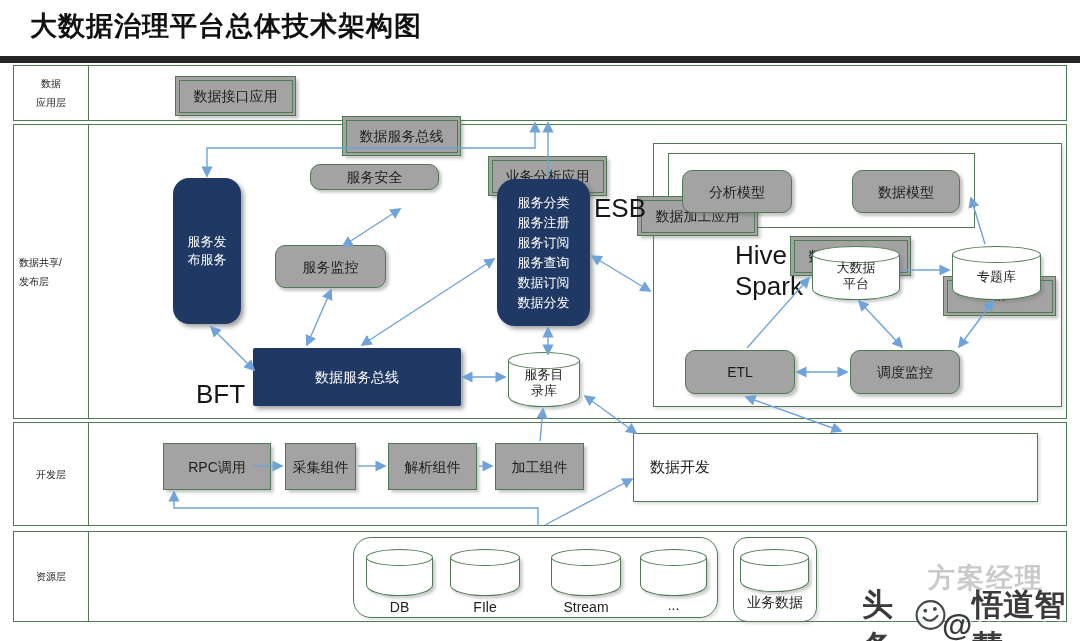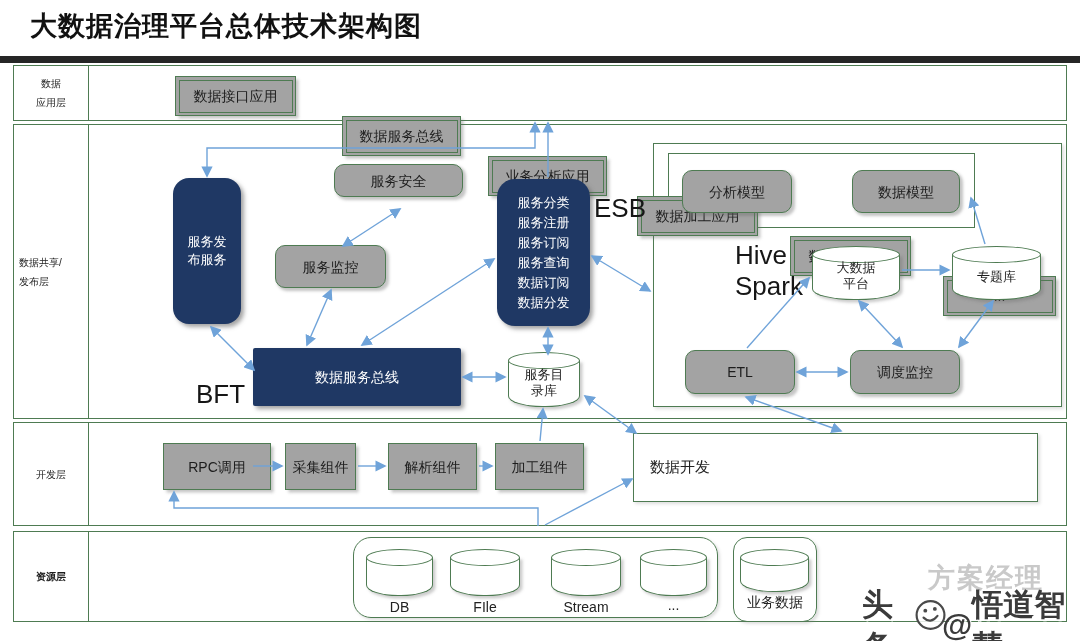--- a/index.html
+++ b/index.html
@@ -51,32 +51,32 @@
   <div class="row" style="left:13px;top:65px;width:1054px;height:56px;"></div>
   <div class="row" style="left:13px;top:124px;width:1054px;height:295px;"></div>
   <div class="row" style="left:13px;top:422px;width:1054px;height:104px;"></div>
   <div class="row" style="left:13px;top:531px;width:1054px;height:91px;"></div>
 
   <div class="rowlabel" style="left:13px;top:65px;width:76px;height:56px;">数据
 应用层</div>
   <div class="rowlabel" style="left:13px;top:124px;width:76px;height:295px;justify-content:flex-start;padding-left:5px;text-align:left;">数据共享/
 发布层</div>
   <div class="rowlabel" style="left:13px;top:422px;width:76px;height:104px;">开发层</div>
-  <div class="rowlabel" style="left:13px;top:531px;width:76px;height:91px;font-weight:bold;">资源层</div>
+  <div class="rowlabel" style="left:13px;top:531px;width:76px;height:91px;">资源层</div>
 
   <div class="box dbox" style="left:175px;top:76px;width:121px;height:40px;">数据接口应用</div>
   <div class="box dbox" style="left:342px;top:76px;width:119px;height:40px;">数据服务总线</div>
   <div class="box dbox" style="left:488px;top:76px;width:119px;height:40px;">业务分析应用</div>
   <div class="box dbox" style="left:637px;top:76px;width:121px;height:40px;">数据加工应用</div>
   <div class="box dbox" style="left:790px;top:76px;width:121px;height:40px;">数据预测应用</div>
   <div class="box dbox" style="left:943px;top:76px;width:113px;height:40px;">...</div>
 
   <div class="box navy pre" style="left:173px;top:178px;width:68px;height:146px;border-radius:16px;font-size:13px;">服务发
 布服务</div>
-  <div class="box rounded" style="left:334px;top:164px;width:129px;height:33px;">服务安全</div>
+  <div class="box rounded" style="left:310px;top:164px;width:129px;height:26px;">服务安全</div>
   <div class="box rounded" style="left:275px;top:245px;width:111px;height:43px;">服务监控</div>
   <div class="box navy pre" style="left:497px;top:179px;width:93px;height:147px;border-radius:18px;font-size:13px;line-height:20px;">服务分类
 服务注册
 服务订阅
 服务查询
 数据订阅
 数据分发</div>
   <div class="biglabel" style="left:594px;top:193px;">ESB</div>
   <div class="biglabel" style="left:196px;top:379px;">BFT</div>
   <div class="box navy" style="left:253px;top:348px;width:208px;height:58px;border-radius:2px;">数据服务总线</div>

